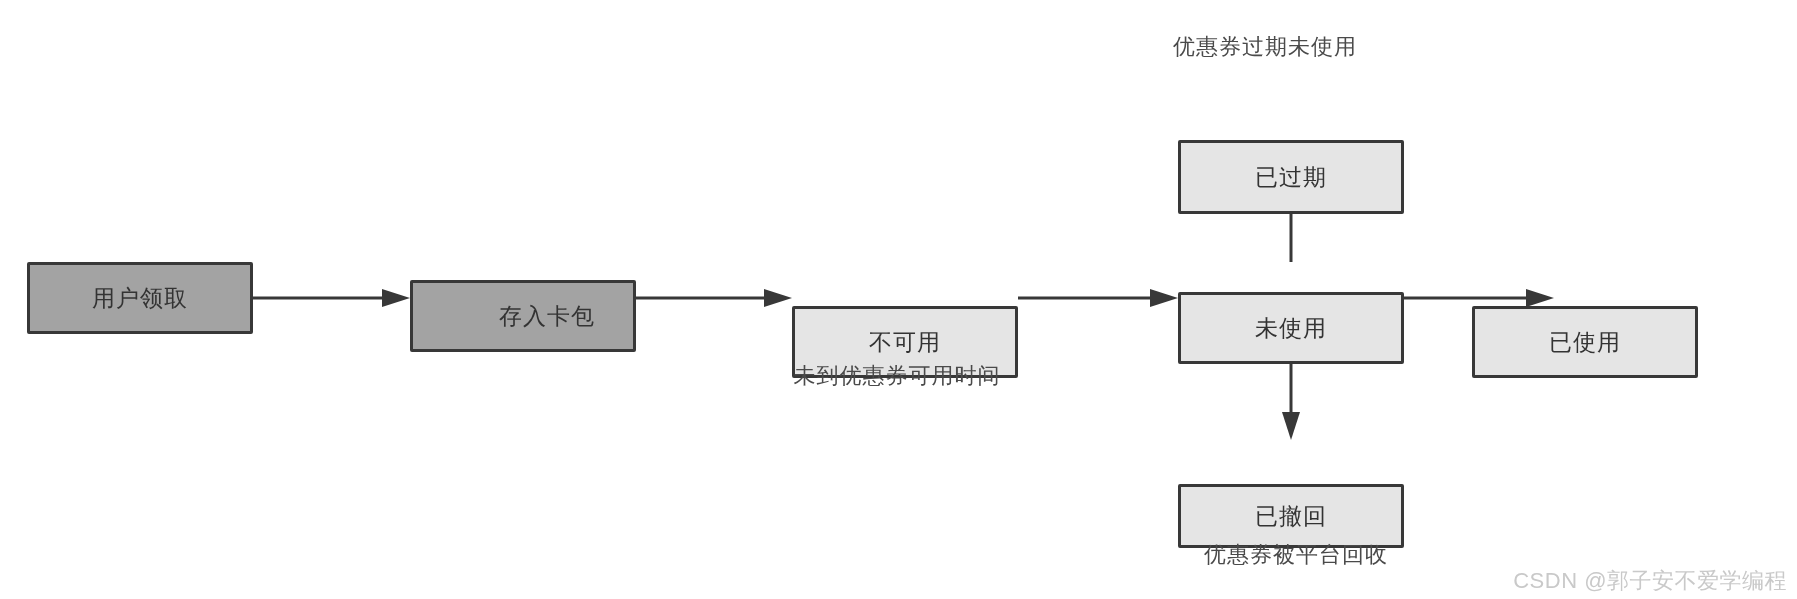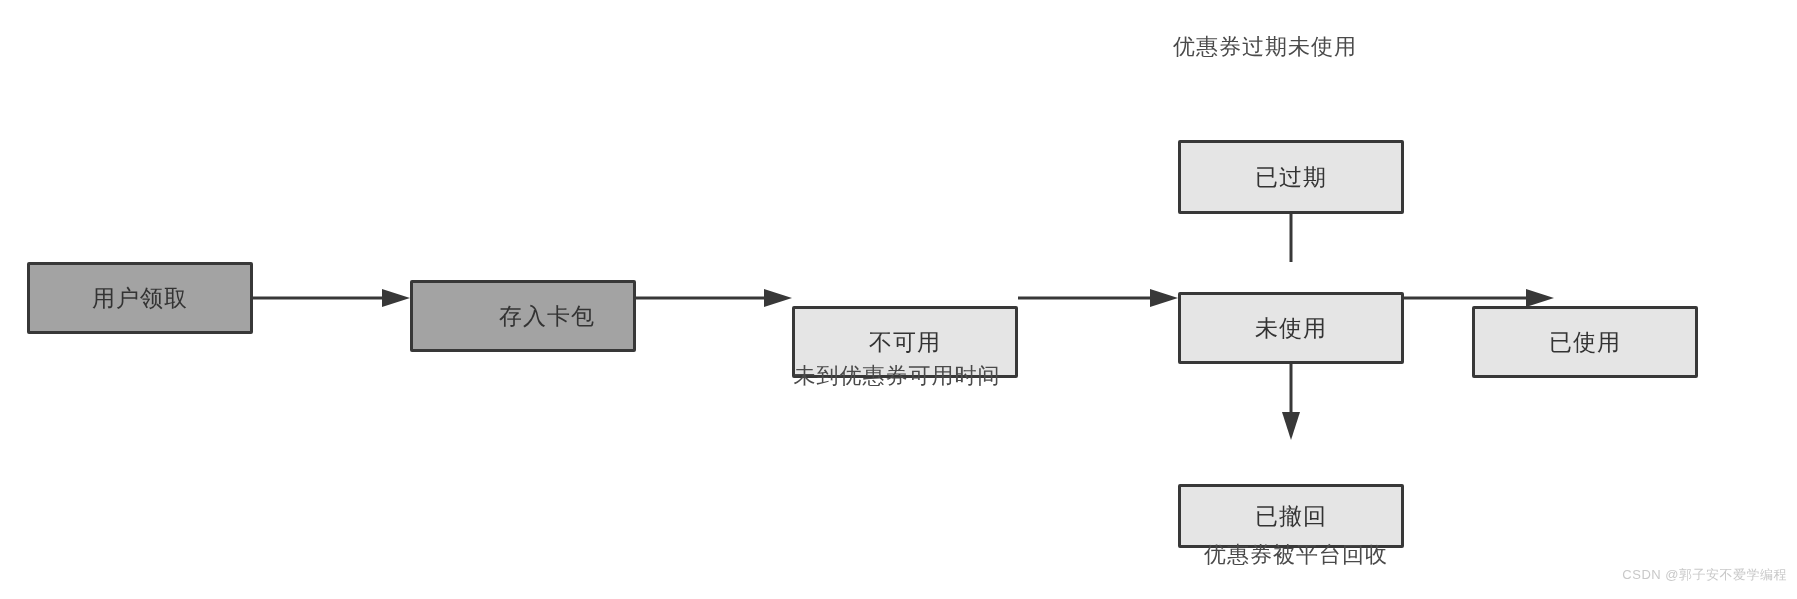--- a/index.html
+++ b/index.html
@@ -56,21 +56,21 @@
   }
   .ann-expired { left: 1265px; top: 32px; }
   .ann-unavail { left: 897px;  top: 361px; }
   .ann-used    { left: 1661px; top: 362px; }
   .ann-revoked { left: 1296px; top: 540px; }
 
   .watermark {
     position: absolute;
     right: 10px;
     top: 566px;
-    font-size: 13px;
+    font-size: 22px;
     color: #c9c9c9;
     letter-spacing: 0.5px;
   }
 </style>
 </head>
 <body>
 
 <div class="canvas">
 
   <svg class="arrow-layer" viewBox="0 0 1797 599" xmlns="http://www.w3.org/2000/svg">

